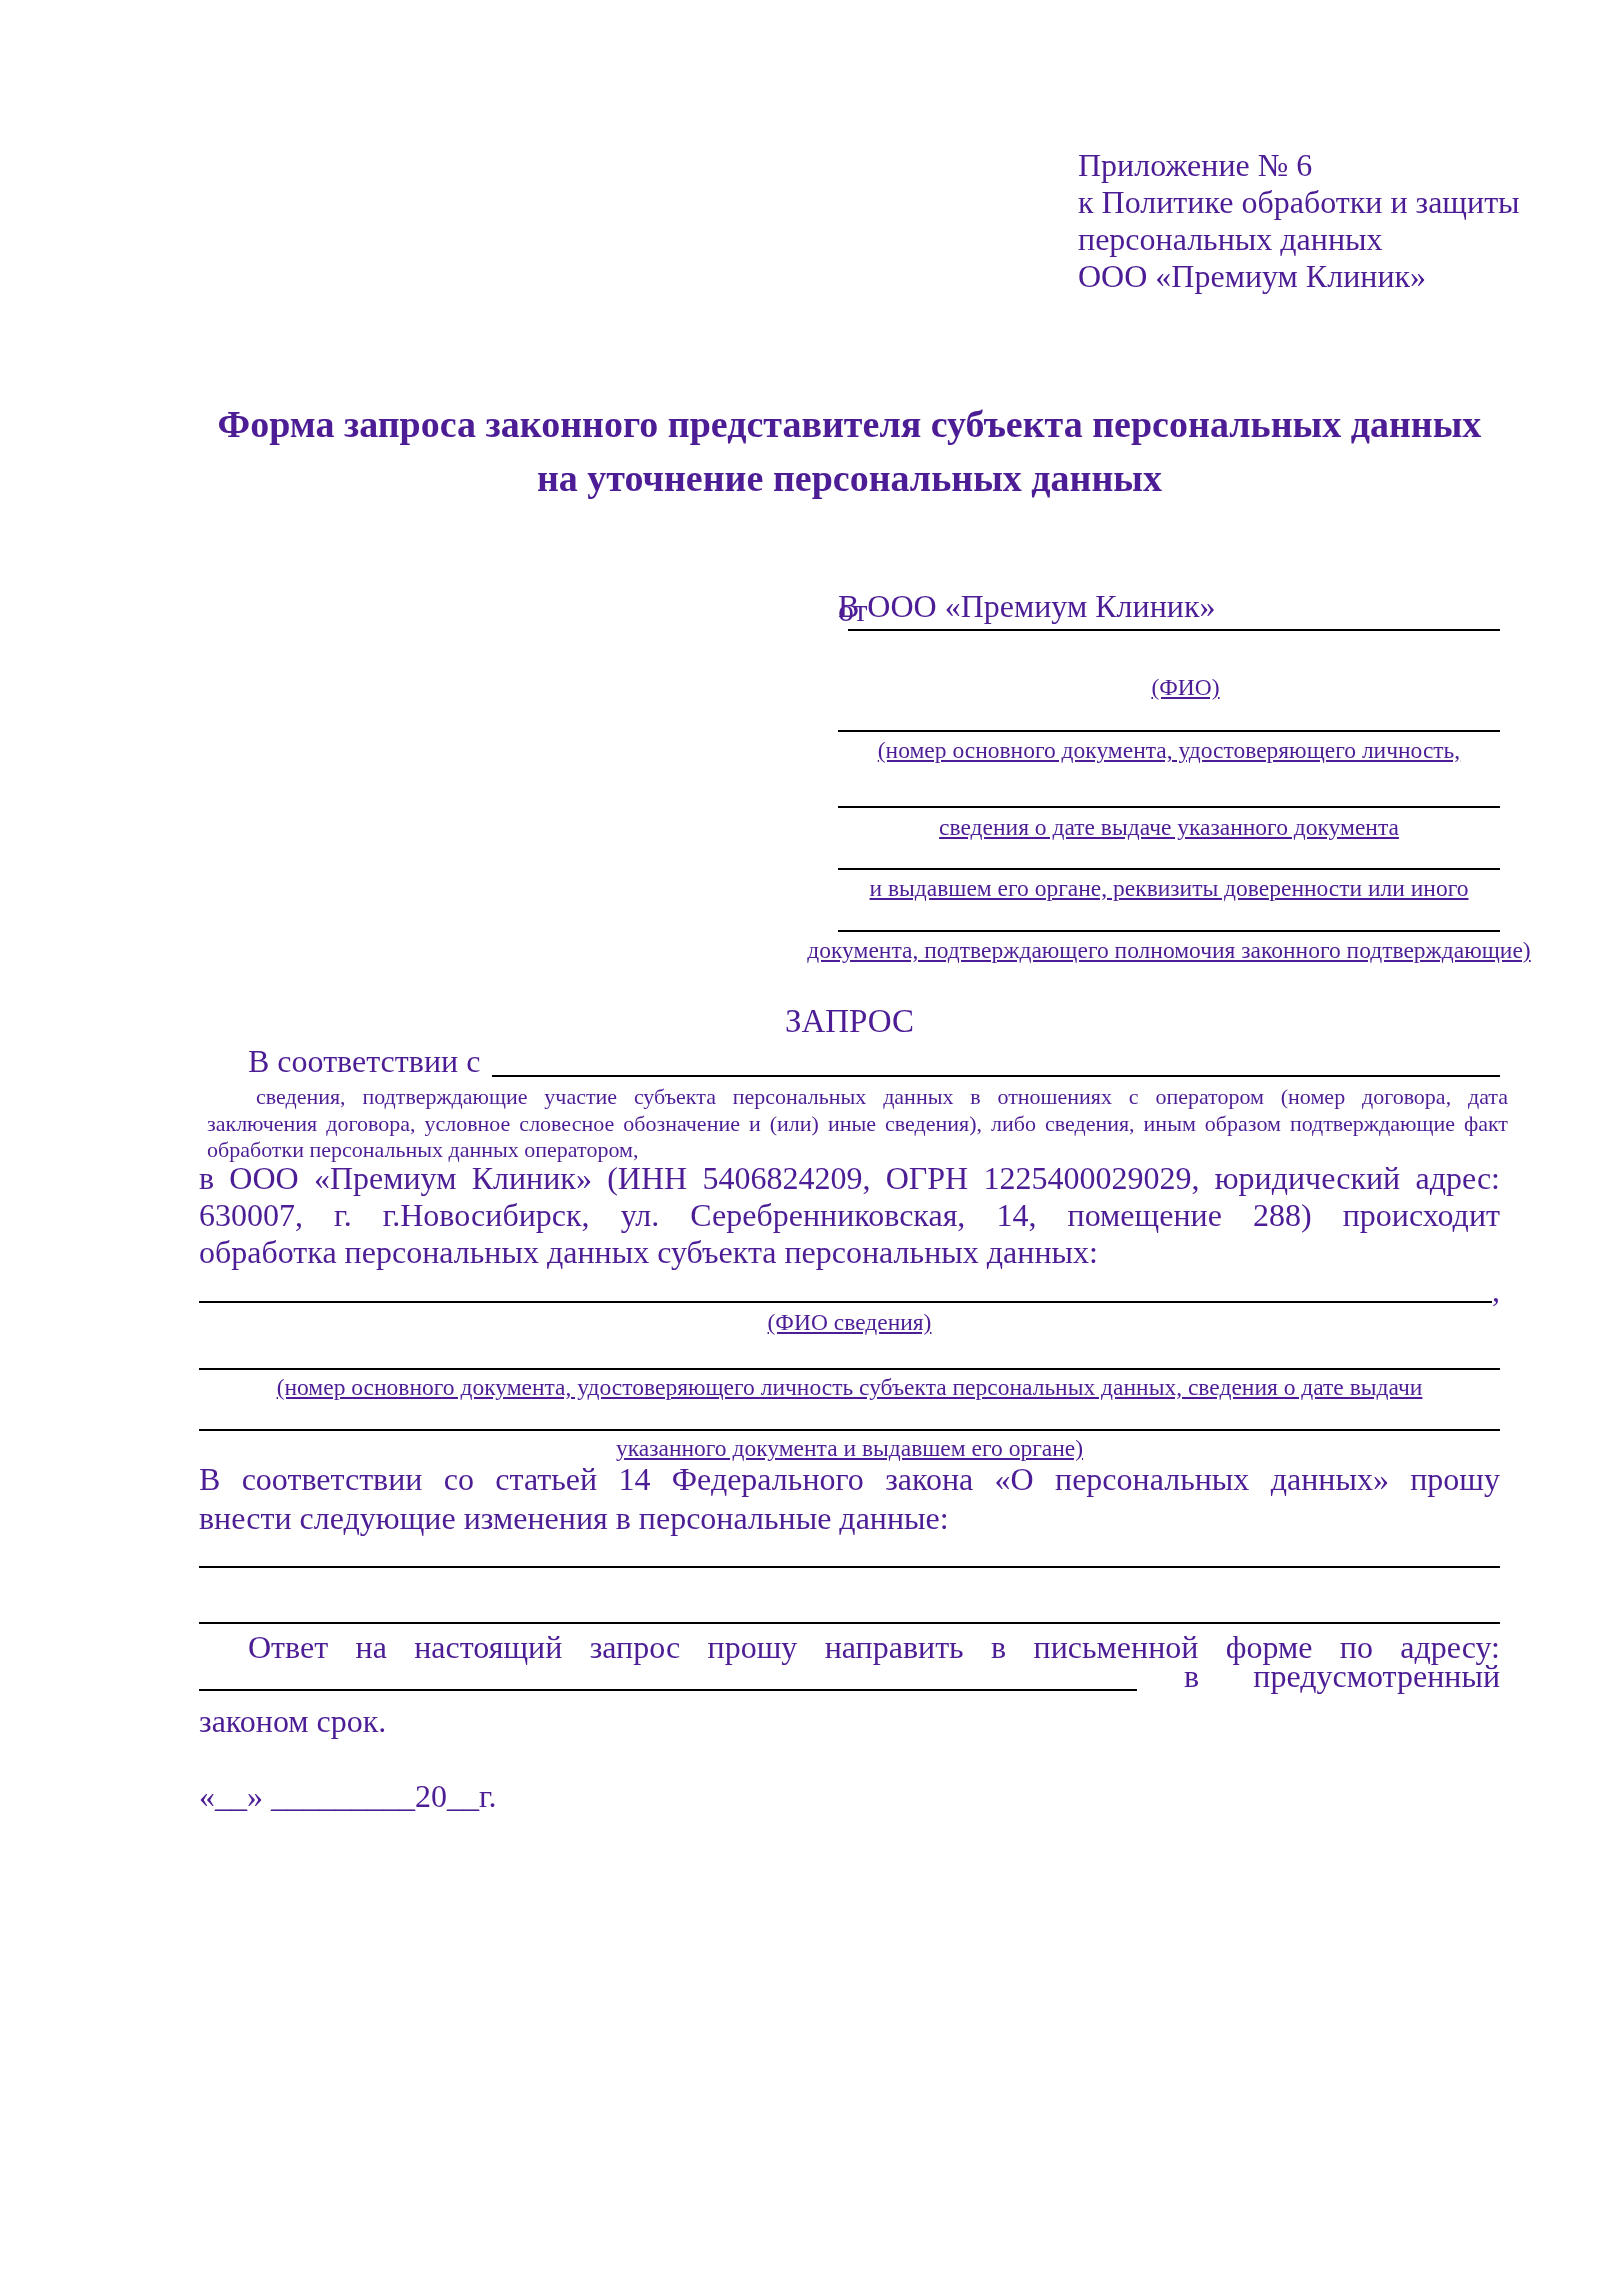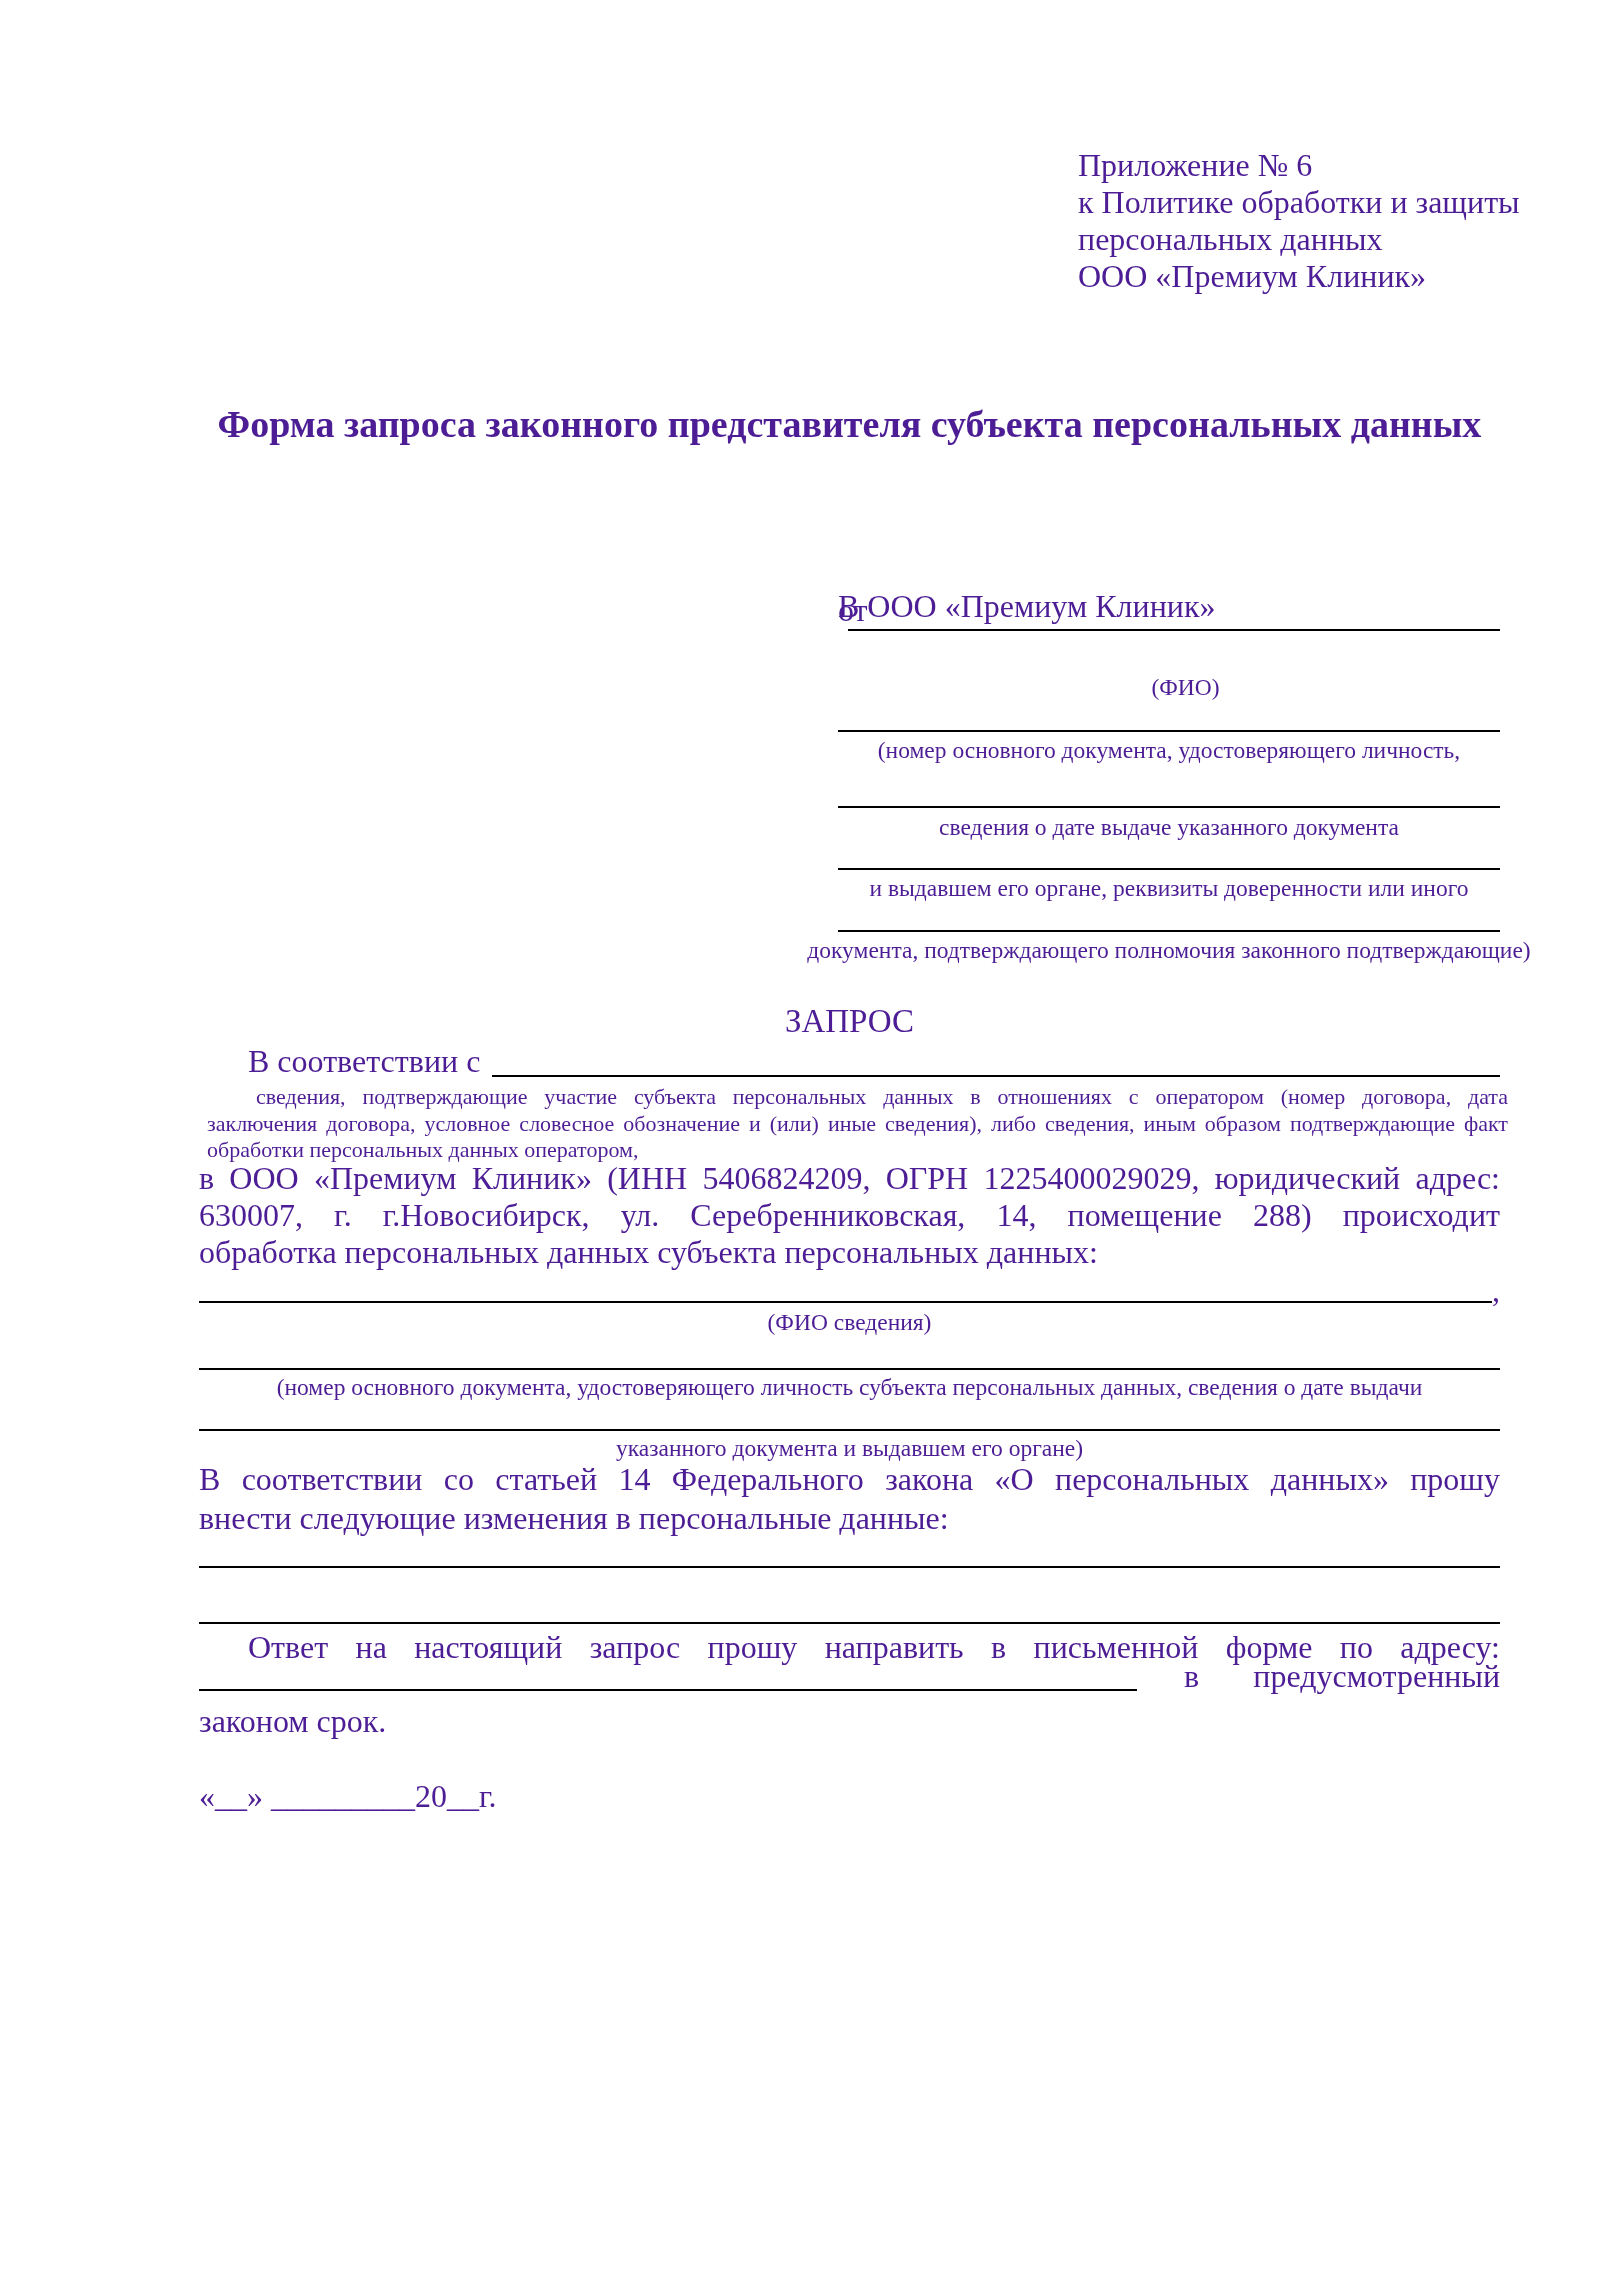--- a/index.html
+++ b/index.html
@@ -8,41 +8,42 @@
     width:1621px;height:2293px;
     background:#ffffff;
     font-family:"Liberation Serif","DejaVu Serif",serif;
     color:#4c1d95;
     overflow:hidden;
   }
   .abs{position:absolute;}
   .t33{font-size:32px;line-height:37px;}
   .cap{font-size:23.5px;line-height:27.4px;}
   .nowrap{white-space:nowrap;}
-  .center-flex{display:flex;justify-content:center;}
+  .center-flex{display:flex;justify-content:center;text-decoration:underline;}
   .fill-line{border-bottom:2.9px solid #000;}
   .jfull{text-align:justify;text-align-last:justify;}
   .bold{font-weight:bold;}
   .row-flex{display:flex;}
   .flex1{flex:1;}
 </style>
 </head>
 <body>
 
 <div class="page">
 
   <div class="abs t33 nowrap" style="left:1078px;top:147px;width:441px;">
     <div>Приложение № 6</div>
     <div>к Политике обработки и защиты</div>
     <div>персональных данных</div>
     <div>ООО «Премиум Клиник»</div>
   </div>
 
   <div class="abs bold" style="left:199px;top:397px;width:1301px;text-align:center;font-size:38px;line-height:54px;">
     <div>Форма запроса законного представителя субъекта персональных данных</div>
+    <div>на уточнение персональных данных</div>
   </div>
 
   <div class="abs t33 nowrap" style="left:838px;top:588px;">В ООО «Премиум Клиник»</div>
 
   <div class="abs row-flex t33" style="left:838px;top:592px;width:662px;flex-direction:column;">
     <span>от</span>
     <span class="fill-line flex1" style="margin-left:9.8px;height:34px;"></span>
   </div>
   <div class="abs cap center-flex" style="left:872px;top:674px;width:627px;">
     <span class="nowrap">(ФИО)</span>

